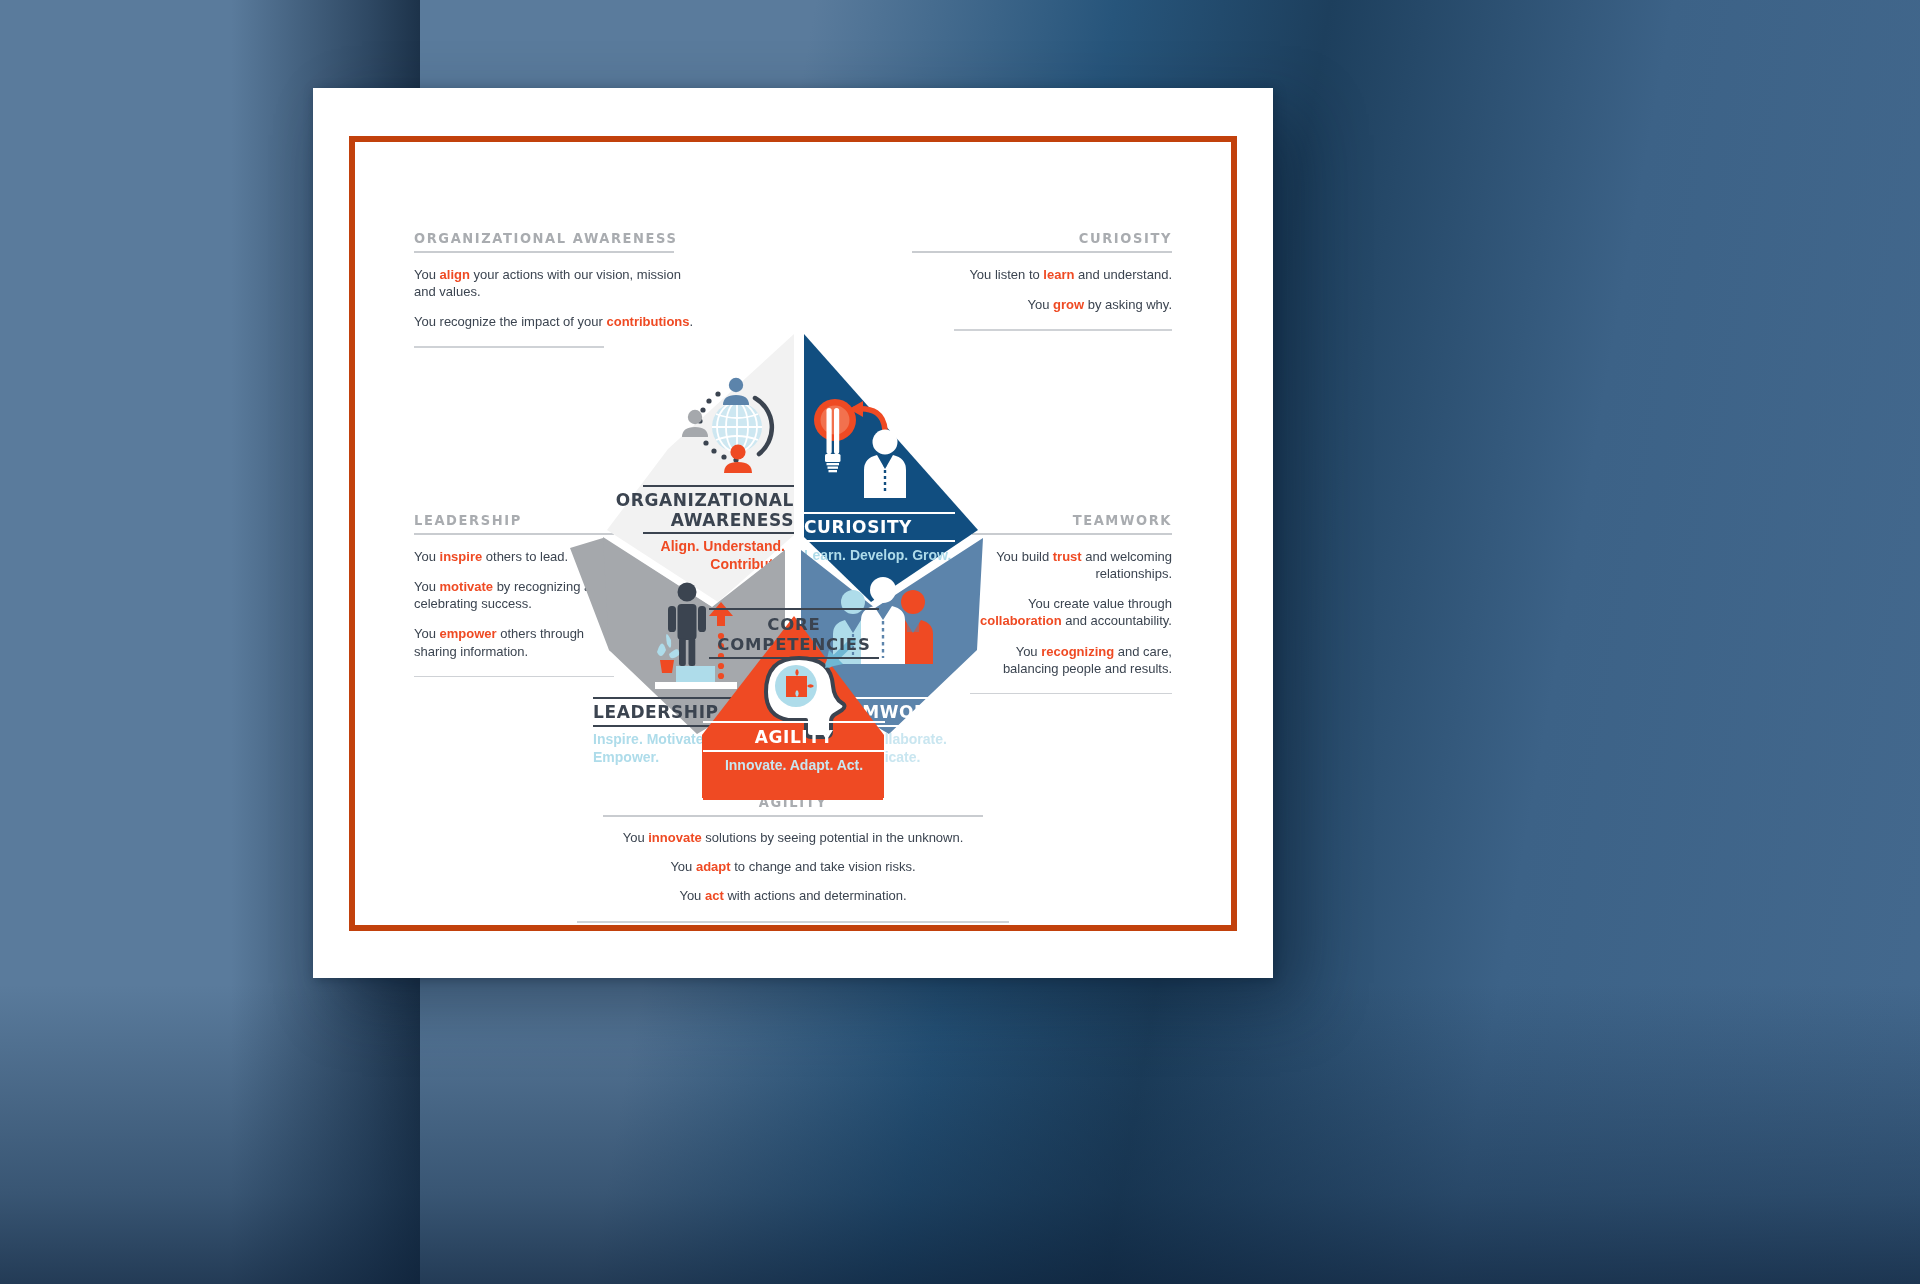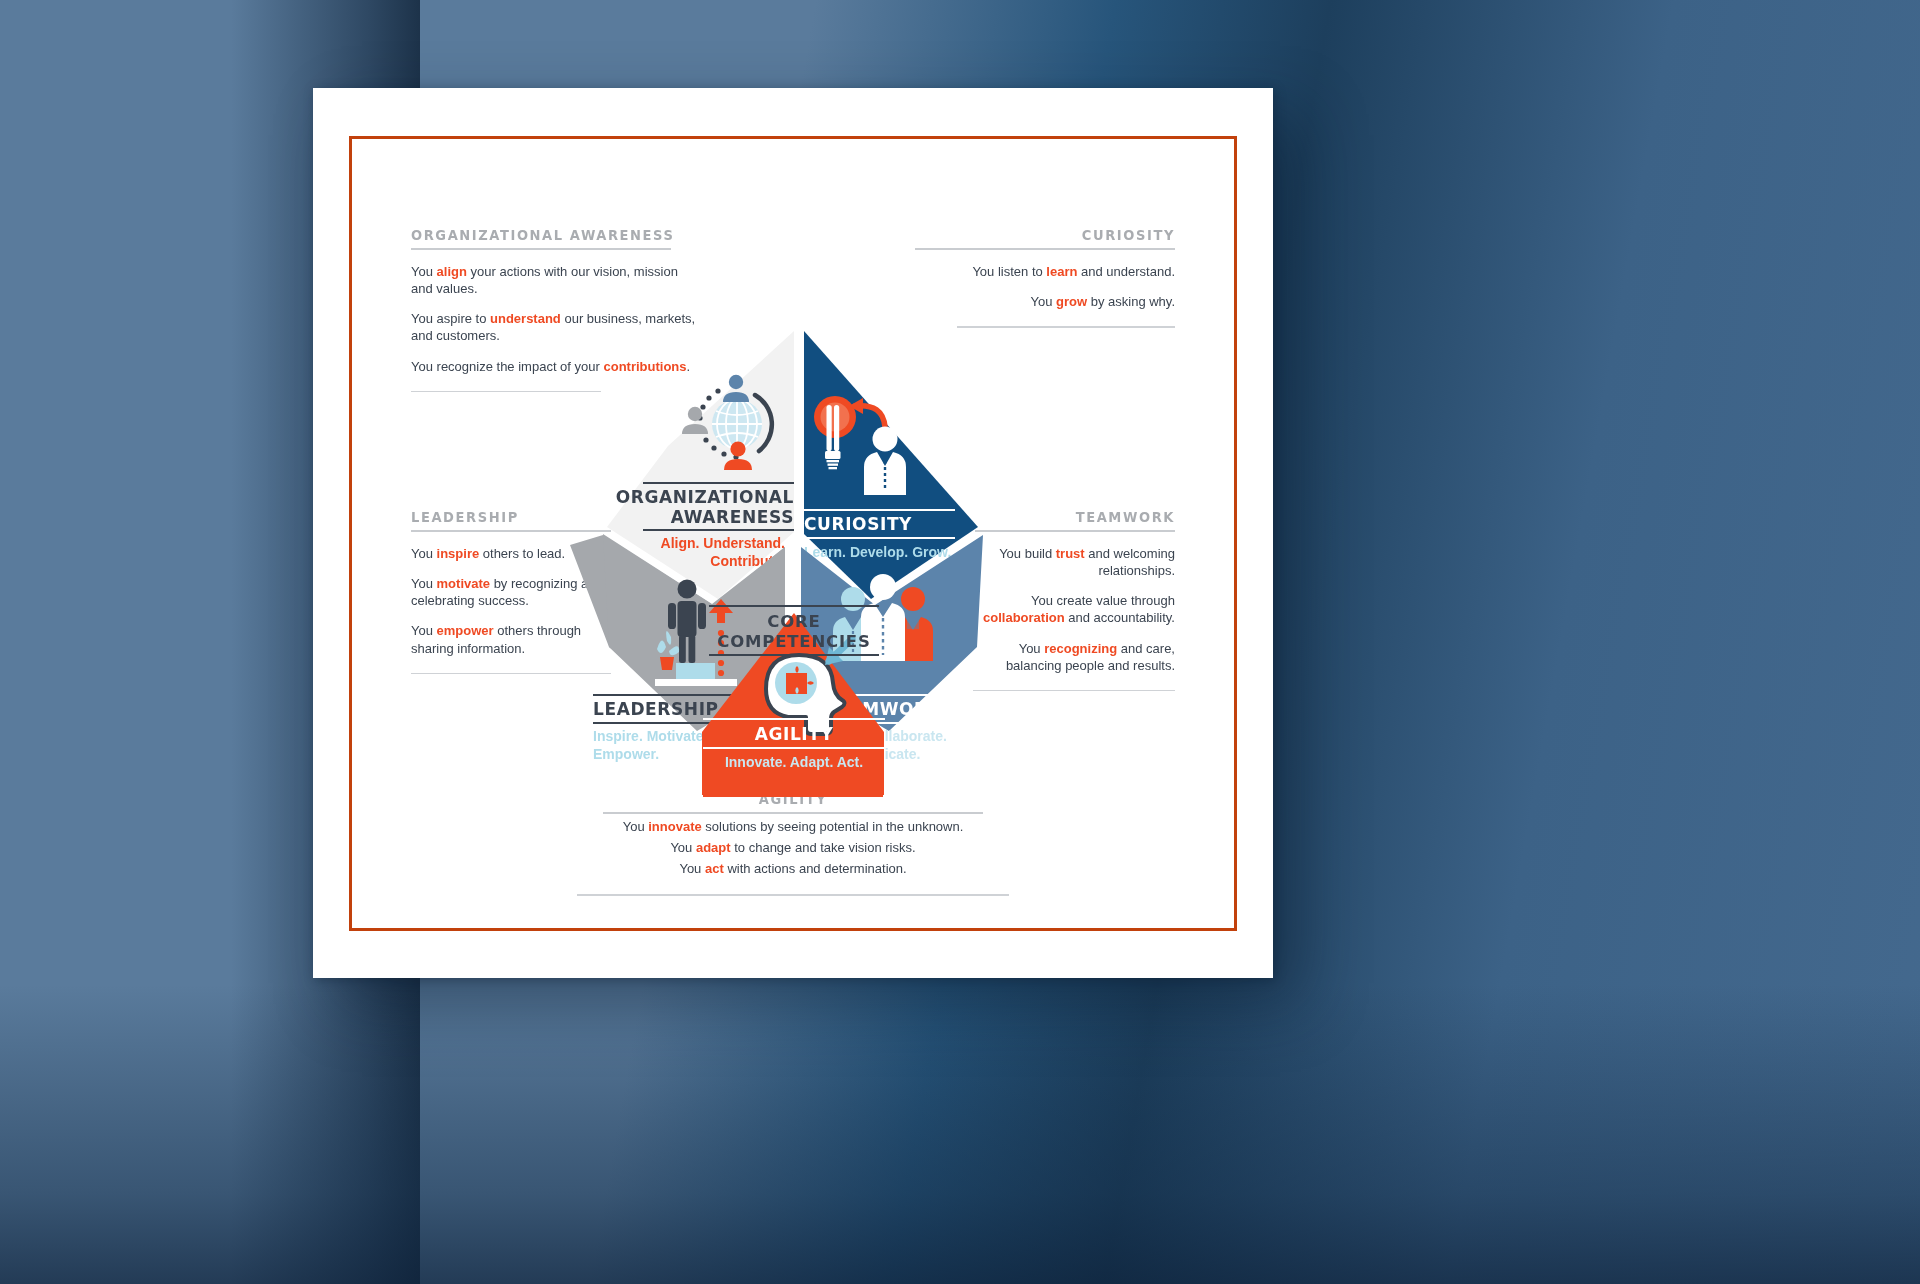--- a/index.html
+++ b/index.html
@@ -27,21 +27,21 @@
     position: absolute;
     left: 313px; top: 88px;
     width: 960px; height: 890px;
     background: #ffffff;
     box-shadow: 28px 26px 60px rgba(8,26,46,0.45), 2px 2px 10px rgba(8,26,46,0.35);
   }
   .poster-inner {
     position: absolute;
     left: 36px; top: 48px;
     width: 888px; height: 795px;
-    border: 3px solid #c2410c;
+    border: 6px solid #c2410c;
     background: #ffffff;
   }
 
   
   .sec-head {
     font-size: 14.5px;
     font-weight: 800;
     letter-spacing: 1.6px;
     color: #a9acb0;
     font-family: "DejaVu Sans", sans-serif;
@@ -64,21 +64,21 @@
   }
 
   
   #oa-block  { position: absolute; left: 59px;  top: 88px;  width: 286px; text-align: left; }
   #ld-block  { position: absolute; left: 59px;  top: 370px; width: 212px; text-align: left; }
   #cu-block  { position: absolute; right: 59px; top: 88px;  width: 288px; text-align: right; }
   #tw-block  { position: absolute; right: 59px; top: 370px; width: 212px; text-align: right; }
   #ag-block  { position: absolute; left: 50%; transform: translateX(-50%); top: 652px; width: 480px; text-align: center; }
   #ag-block .sec-head { display:block; }
   #ag-block .rule { width: 380px; margin-left:auto; margin-right:auto; }
-  #ag-block .body-txt { margin-top: 4px; }
+  #ag-block .body-txt { margin-top: 12px; }
   #ag-block .bottom-rule { width: 432px; margin-left:auto; margin-right:auto; margin-top: 17px; }
 
   #oa-block .rule { width: 260px; }
   #cu-block .rule { width: 260px; margin-left: auto; }
   #ld-block .rule { width: 200px; }
   #tw-block .rule { width: 200px; margin-left: auto; }
   #oa-block .bottom-rule { width: 190px; }
   #cu-block .bottom-rule { width: 218px; margin-left: auto; }
   #ld-block .bottom-rule { width: 200px; }
   #tw-block .bottom-rule { width: 202px; margin-left: auto; }
@@ -117,21 +117,20 @@
 <div class="bg-shadow-bottom"></div>
 
 <div class="poster">
   <div class="poster-inner">
 
     <div id="oa-block">
       <div class="sec-head">ORGANIZATIONAL AWARENESS</div>
       <div class="rule"></div>
       <div class="paras">
           <div class="body-txt"><span>You </span><span class="hl">align</span><span> your actions with our vision, mission and values.</span></div>
-          <div class="body-txt"><span>You aspire to </span><span class="hl">understand</span><span> our business, markets, and customers.</span></div>
           <div class="body-txt"><span>You recognize the impact of your </span><span class="hl">contributions</span><span>.</span></div>
         </div>
       <div class="bottom-rule"></div>
     </div>
 
     <div id="cu-block">
       <div class="sec-head">CURIOSITY</div>
       <div class="rule"></div>
       <div class="paras">
           <div class="body-txt"><span>You listen to </span><span class="hl">learn</span><span> and understand.</span></div>

